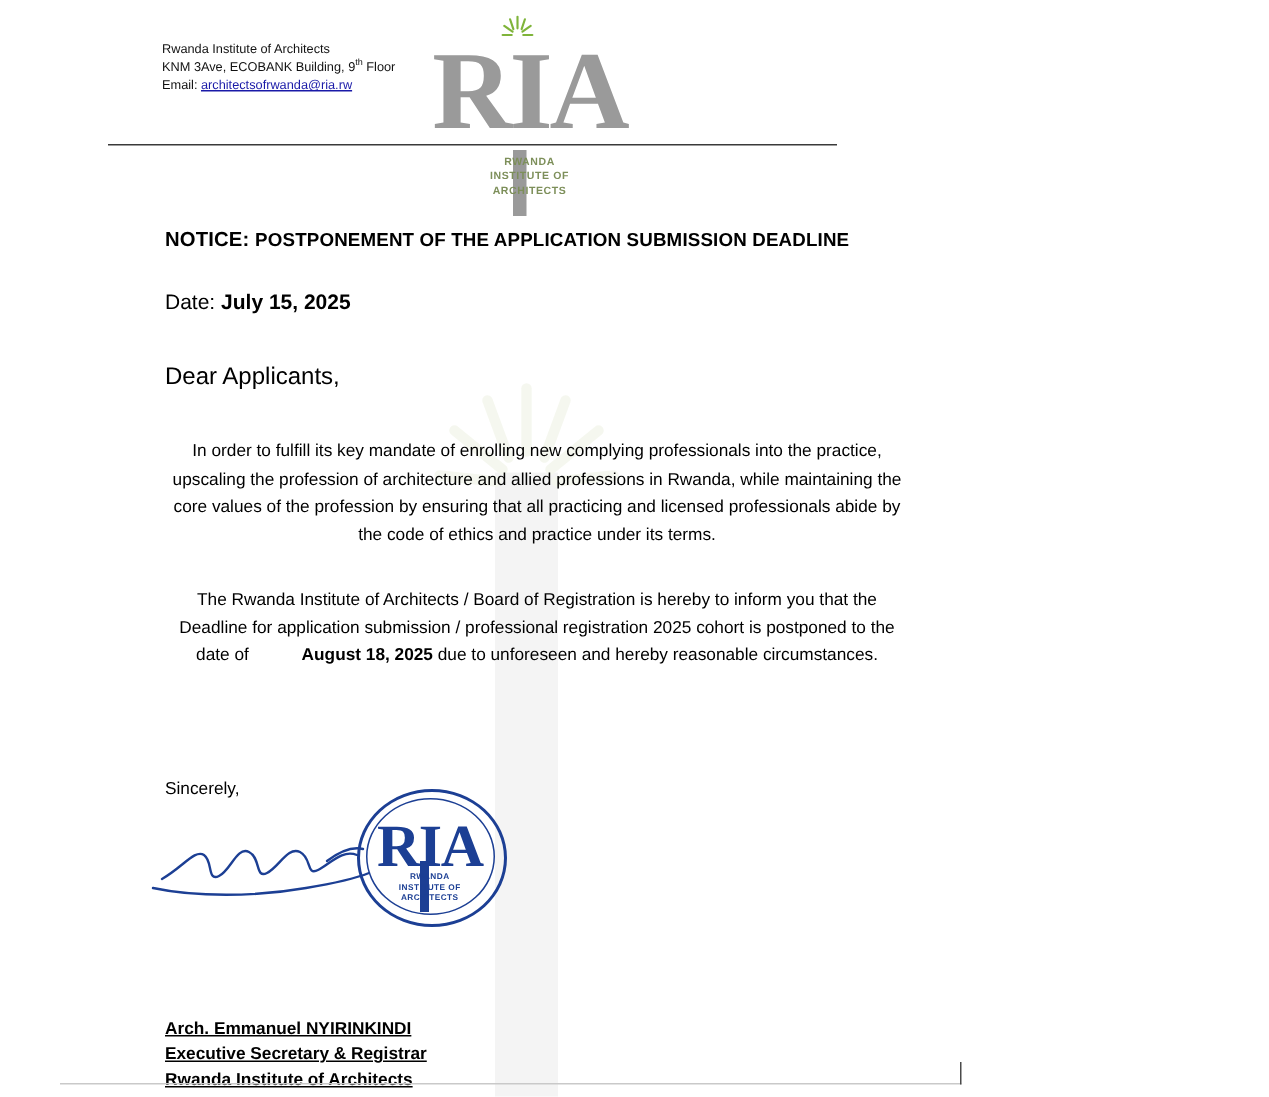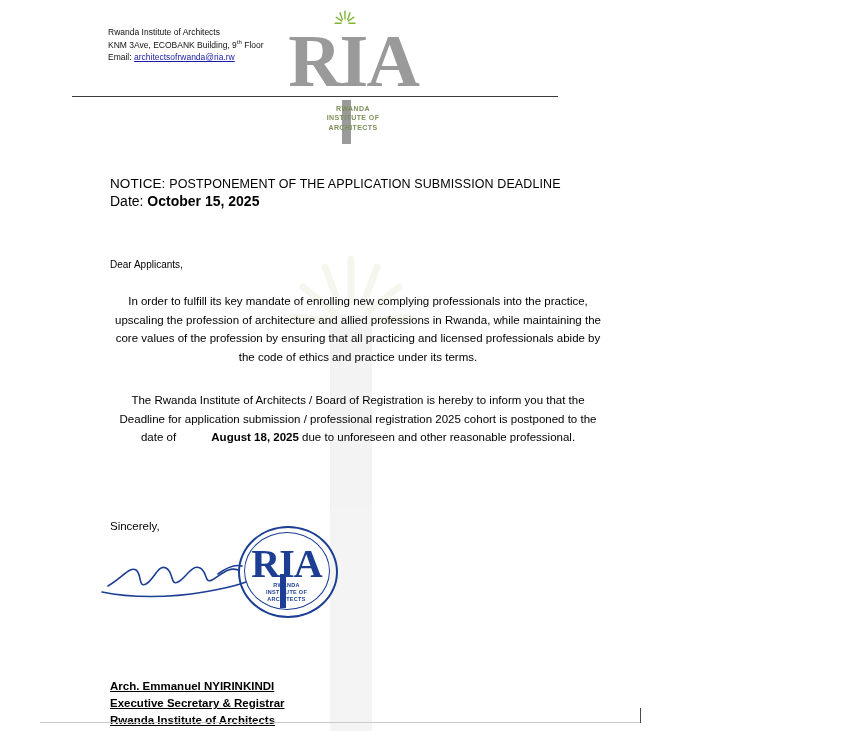--- a/index.html
+++ b/index.html
@@ -125,42 +125,41 @@
     width: 124px;
     height: 80px;
   }
 
   
   .notice-title {
     position: absolute;
     left: 110px;
     top: 152px;
     font-size: 13.5px;
-    font-weight: 400;
+    font-weight: 700;
     letter-spacing: 0.1px;
-    margin-top: 24px;
   }
   .notice-title .small {
     font-size: 12.5px;
   }
 
   .date-line {
     position: absolute;
     left: 110px;
     top: 193px;
     font-size: 14px;
   }
   .date-line .lbl { font-weight: 400; }
   .date-line .val { font-weight: 700; }
 
   .salutation {
     position: absolute;
     left: 110px;
-    top: 259px;
-    font-size: 10px;
+    top: 243px;
+    font-size: 16px;
     text-align: center;
   }
 
   .para {
     position: absolute;
     left: 110px;
     width: 496px;
     font-size: 11.5px;
     line-height: 1.62;
     text-align: center;
@@ -310,27 +309,27 @@
         <line x1="14" y1="32" x2="46" y2="58"></line>
         <line x1="110" y1="32" x2="78" y2="58"></line>
         <line x1="4" y1="62" x2="42" y2="66"></line>
         <line x1="120" y1="62" x2="82" y2="66"></line>
       </g>
     </svg>
   </div>
 
   <div class="notice-title"><span>NOTICE:</span> <span class="small">POSTPONEMENT OF THE APPLICATION SUBMISSION DEADLINE</span></div>
 
-  <div class="date-line"><span class="lbl">Date:</span> <span class="val">October 15, 2025</span></div>
+  <div class="date-line"><span class="lbl">Date:</span> <span class="val">July 15, 2025</span></div>
 
   <div class="salutation">Dear Applicants,</div>
 
   <div class="para p1">In order to fulfill its key mandate of enrolling new complying professionals into the practice, upscaling the profession of architecture and allied professions in Rwanda, while maintaining the core values of the profession by ensuring that all practicing and licensed professionals abide by the code of ethics and practice under its terms.</div>
 
-  <div class="para p2"><span>The Rwanda Institute of Architects / Board of Registration is hereby to inform you that the Deadline for application submission / professional registration 2025 cohort is postponed to the date of </span><b>August 18, 2025</b><span> due to unforeseen and other reasonable professional.</span></div>
+  <div class="para p2"><span>The Rwanda Institute of Architects / Board of Registration is hereby to inform you that the Deadline for application submission / professional registration 2025 cohort is postponed to the date of </span><b>August 18, 2025</b><span> due to unforeseen and hereby reasonable circumstances.</span></div>
 
 
   <div class="sincerely">Sincerely,</div>
 
   <svg class="signature" viewBox="0 0 170 60">
     <g fill="none" stroke="#1c3f94" stroke-width="1.6" stroke-linecap="round">
       <path d="M8 38 C 22 30, 30 18, 36 22 C 42 26, 38 40, 46 36 C 54 32, 58 16, 66 20 C 74 24, 70 38, 78 34 C 86 30, 92 16, 100 20 C 108 24, 104 36, 112 32 C 120 28, 128 18, 138 22"></path>
       <path d="M2 44 C 30 50, 70 50, 104 44 C 122 41, 136 38, 146 34"></path>
       <path d="M118 26 C 126 20, 134 16, 142 18"></path>
     </g>

